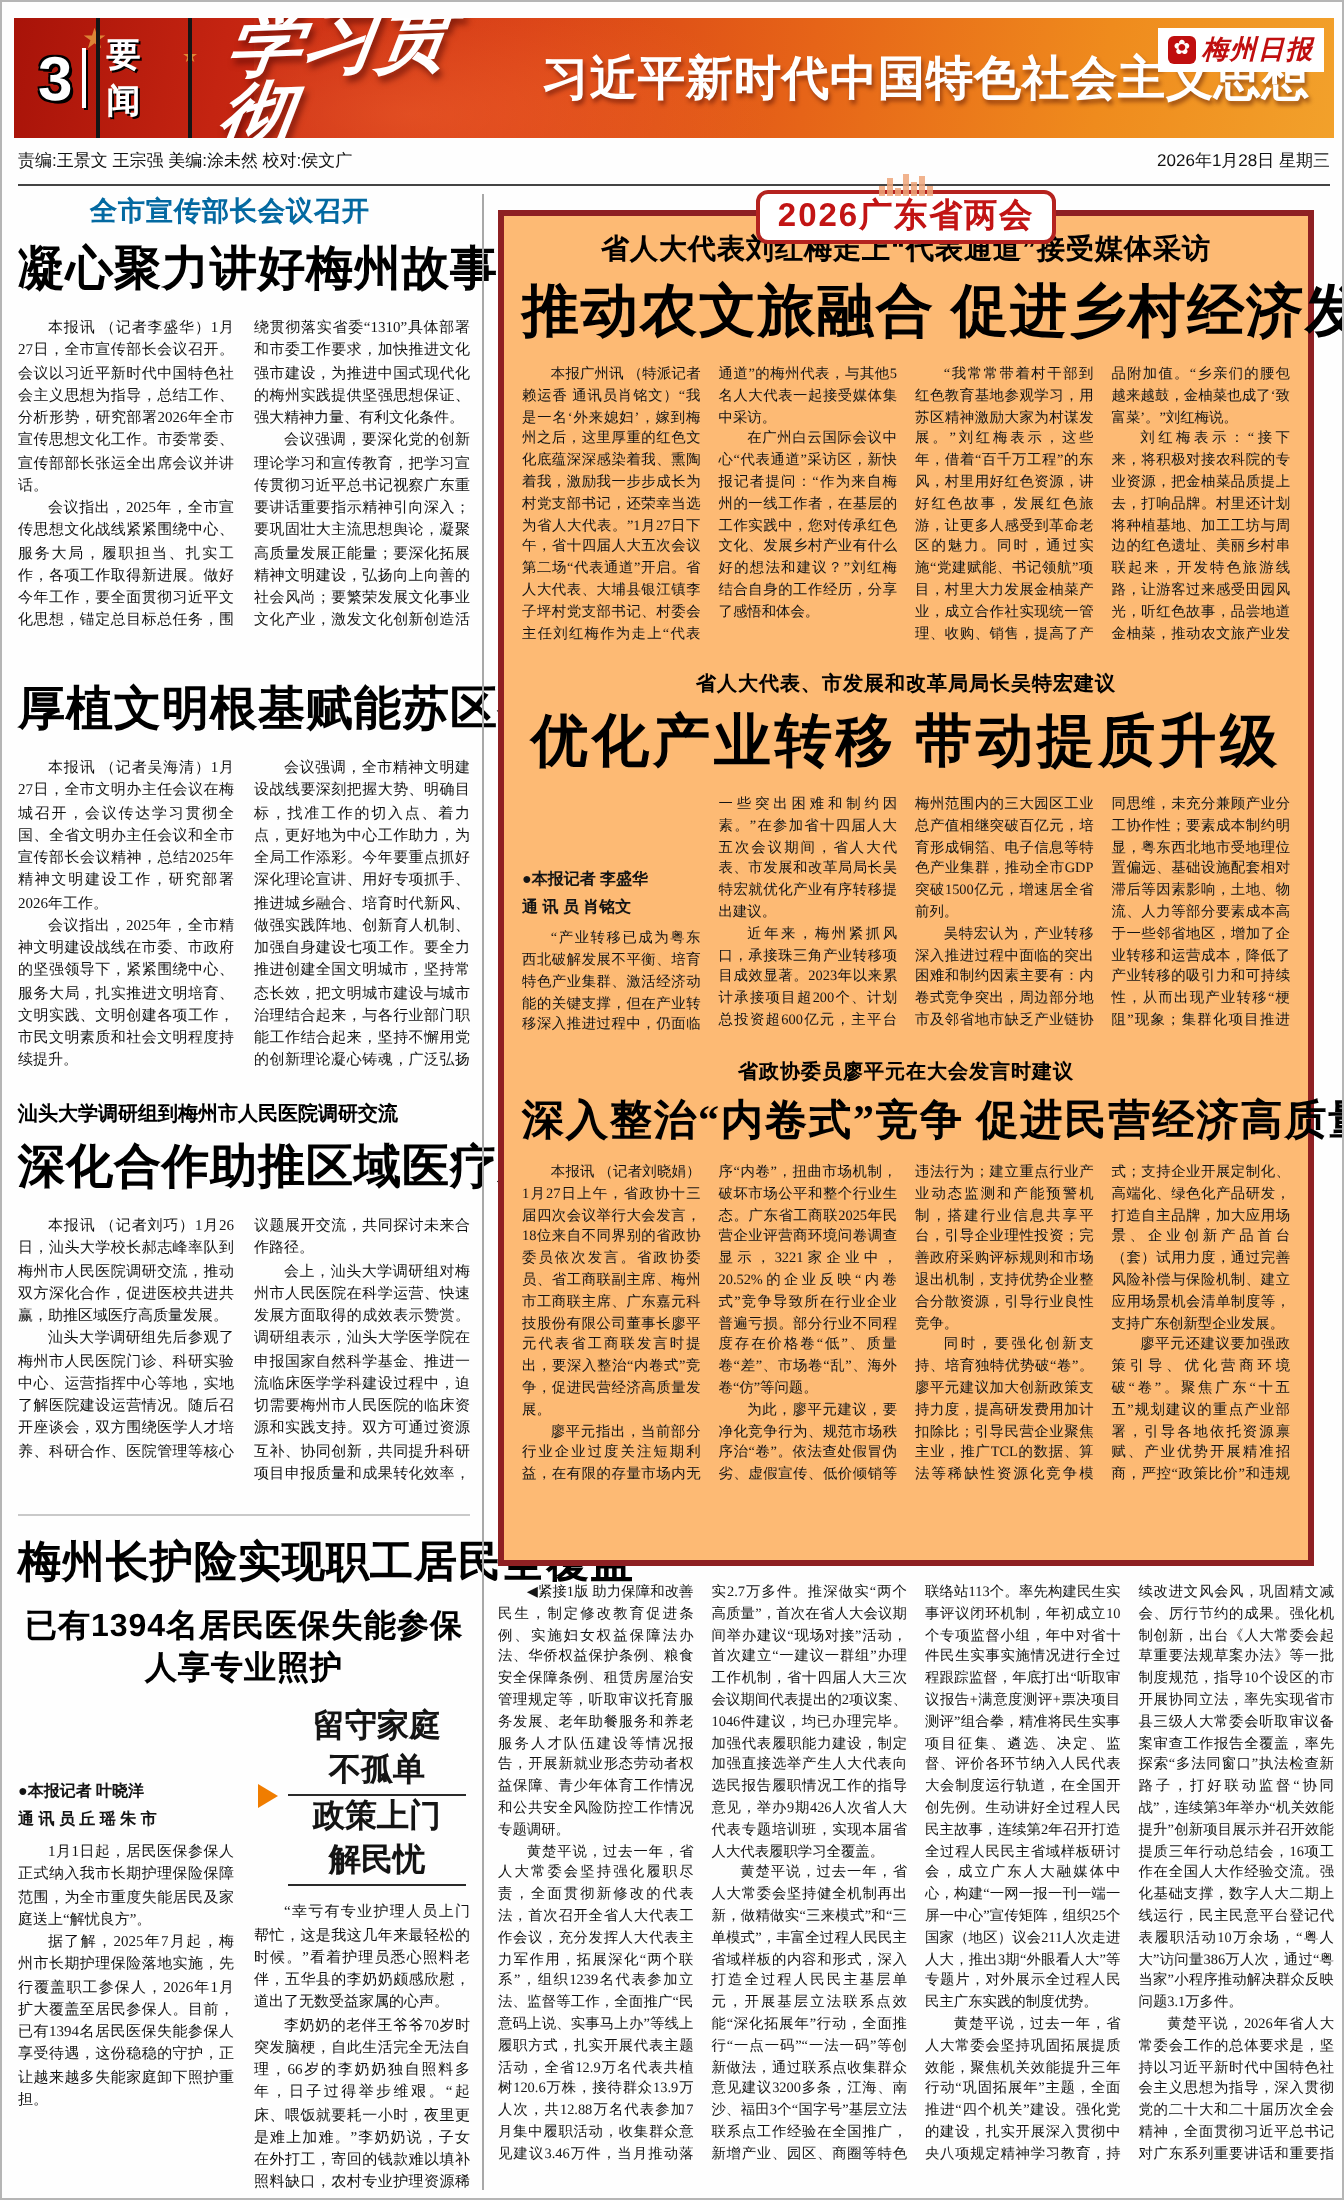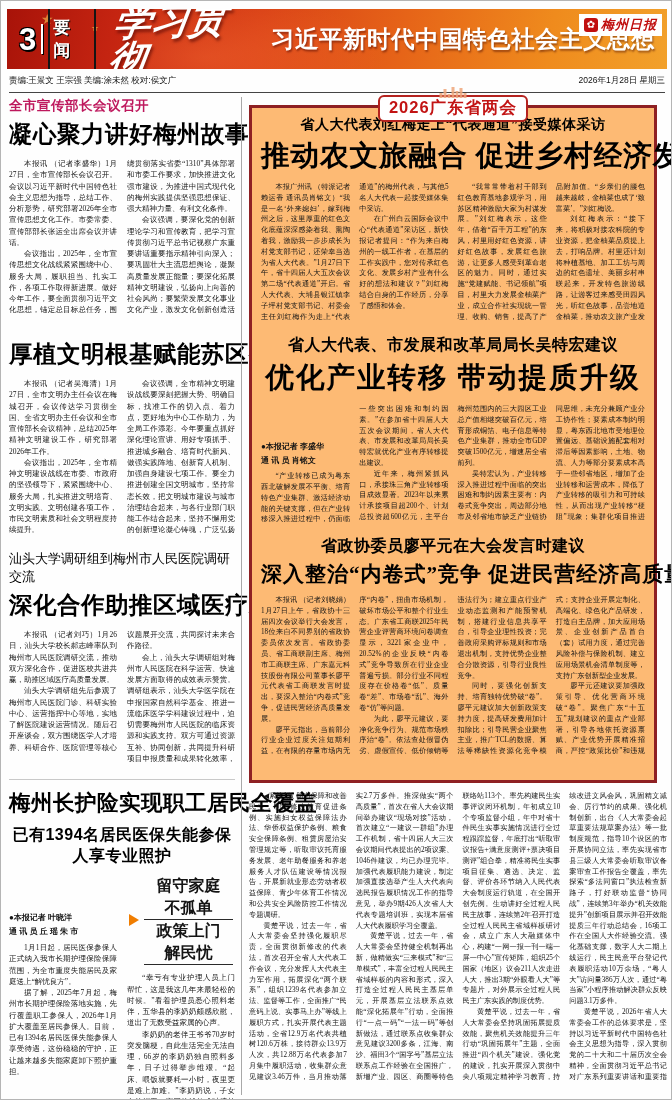--- a/index.html
+++ b/index.html
@@ -43,22 +43,22 @@
   .redbox { position:absolute; left:248px; top:104px; width:408px; height:678px;
     border:3px solid #8e2023; padding:2px 9px 4px; background:#fdba74; }
   .badge-wrap { position:absolute; top:-13px; left:0; width:100%; text-align:center; }
   .badge { display:inline-block; position:relative; background:#fff; border:2px solid #b5231f; border-radius:6px;
     color:#c21414; font-weight:bold; font-size:16.5px; padding:0 9px 1px; letter-spacing:1px; }
   .skyline { position:absolute; top:-10px; left:50%; transform:translateX(-50%); display:flex; align-items:flex-end; gap:1px; }
   .skyline i { display:block; width:3px; background:#efa67a; opacity:.85; }
   .continuation { position:absolute; left:248px; top:790px; width:418px; height:302px; overflow:hidden; }
 
   
-  .kicker { font-size:13.5px; font-weight:bold; color:#be185d; margin-bottom:3px; letter-spacing:.5px; }
-  .kicker-sm { font-size:13px; font-weight:normal; color:#000; margin-bottom:3px; }
+  .kicker { font-size:13.5px; font-weight:bold; color:#0369a1; margin-bottom:3px; letter-spacing:.5px;margin-left:36px; }
+  .kicker-sm { font-size:10px; font-weight:bold; color:#000; margin-bottom:3px; }
   .headline-l { font-size:23.5px; font-weight:bold; font-family:"Liberation Serif","DejaVu Serif",serif;
     margin-bottom:8px; letter-spacing:.5px; white-space:nowrap; }
   .headline-l.sz22 { font-size:21.5px; }
   .article { margin-bottom:14px; }
   .article.rule-top { border-top:1px solid #c9c9c9; padding-top:8px; }
   .subheadline { font-size:16px; font-weight:bold; text-align:center; margin:2px 0 8px; letter-spacing:.5px; }
 
   .bodytext { text-align:justify; color:#141414; overflow:hidden;
     font-family:"Liberation Serif","DejaVu Serif",serif; }
   .body2 { column-count:2; column-gap:10px; font-size:7.5px; line-height:1.5; }
@@ -67,21 +67,21 @@
   .bodytext p.byline { text-indent:0; font-weight:bold; white-space:pre-line; margin-bottom:4px;
     font-family:"Liberation Sans",sans-serif; font-size:8px; line-height:1.7;margin-top:36px; }
   .col-subhead { display:flex; align-items:center; gap:5px; margin:7px 2px; break-inside:avoid; }
   .tri { width:0; height:0; border-left:10px solid #f07d00; border-top:6px solid transparent; border-bottom:6px solid transparent; flex:none; }
   .shlines { display:flex; flex-direction:column; font-weight:bold; font-size:16px;
     font-family:"Liberation Sans",sans-serif; line-height:1.35; }
   .shlines span { border-bottom:1.5px solid #2a2a2a; padding:0 5px 1px; text-align:center; }
 
   
   .c-kicker { text-align:center; font-size:14px; font-weight:bold; margin:6px 0 3px; letter-spacing:.5px; }
-  .c-kicker.sm { font-size:16px; }
+  .c-kicker.sm { font-size:10px; }
   .c-headline { text-align:center; font-weight:bold; font-family:"Liberation Serif","DejaVu Serif",serif;
     margin-bottom:7px; letter-spacing:1px; white-space:nowrap; }
   .c-headline.h-a { font-size:28.5px; }
   .c-headline.h-b { font-size:28.5px; letter-spacing:2px; }
   .c-headline.h-c { font-size:21px; }
   .cbody-a { height:147px; }
   .cbody-b { height:126px; }
   .cbody-c { height:168px; }
   .a4body { height:262px; }
   .a1body { height:166px; }

